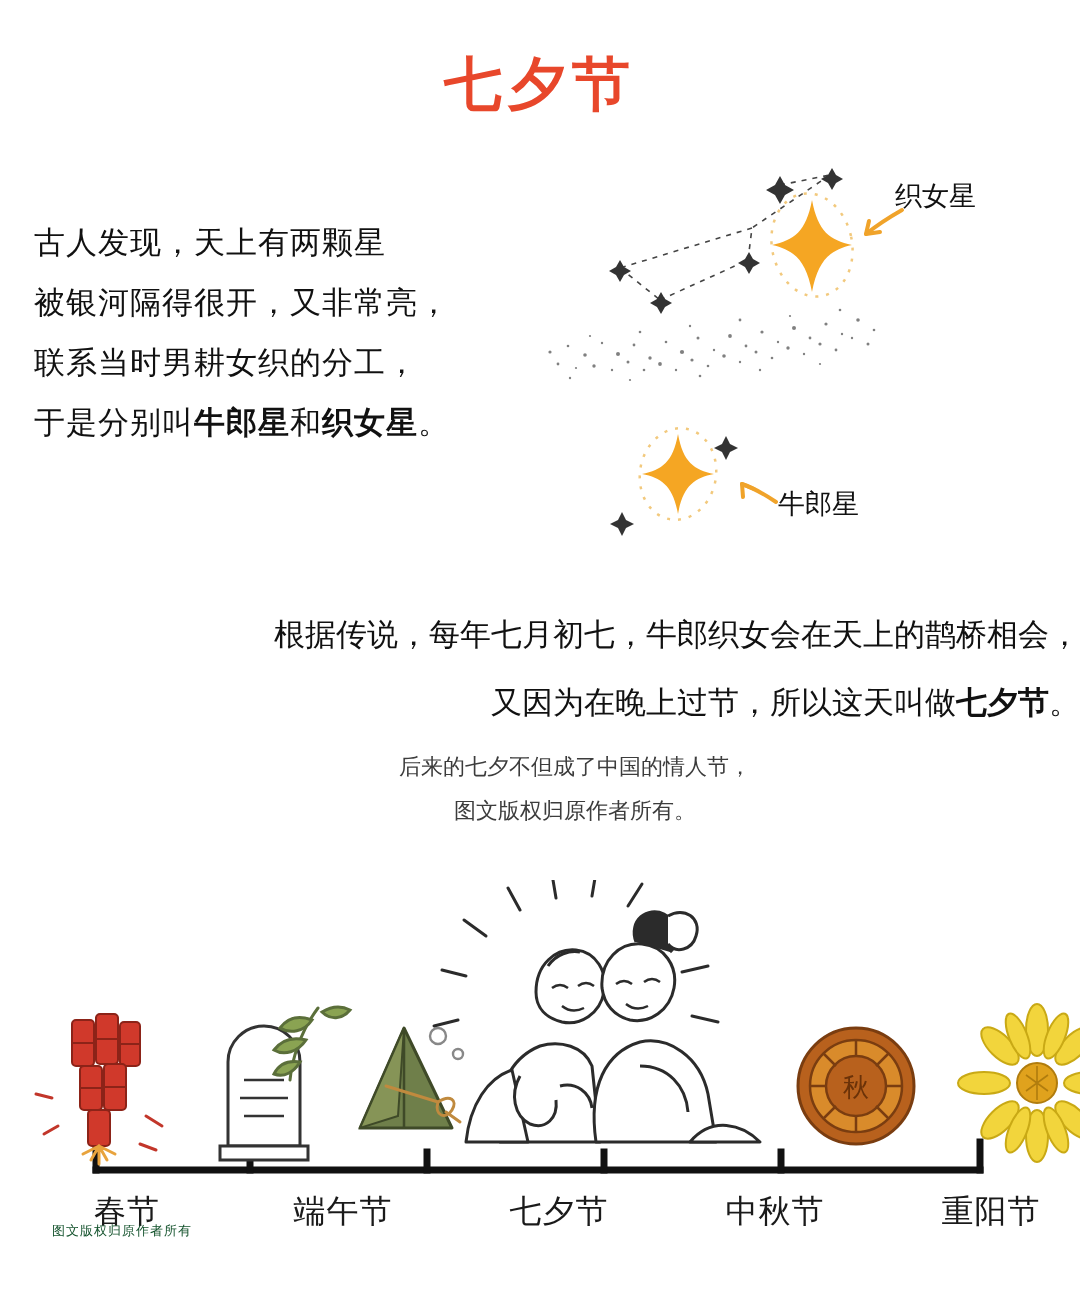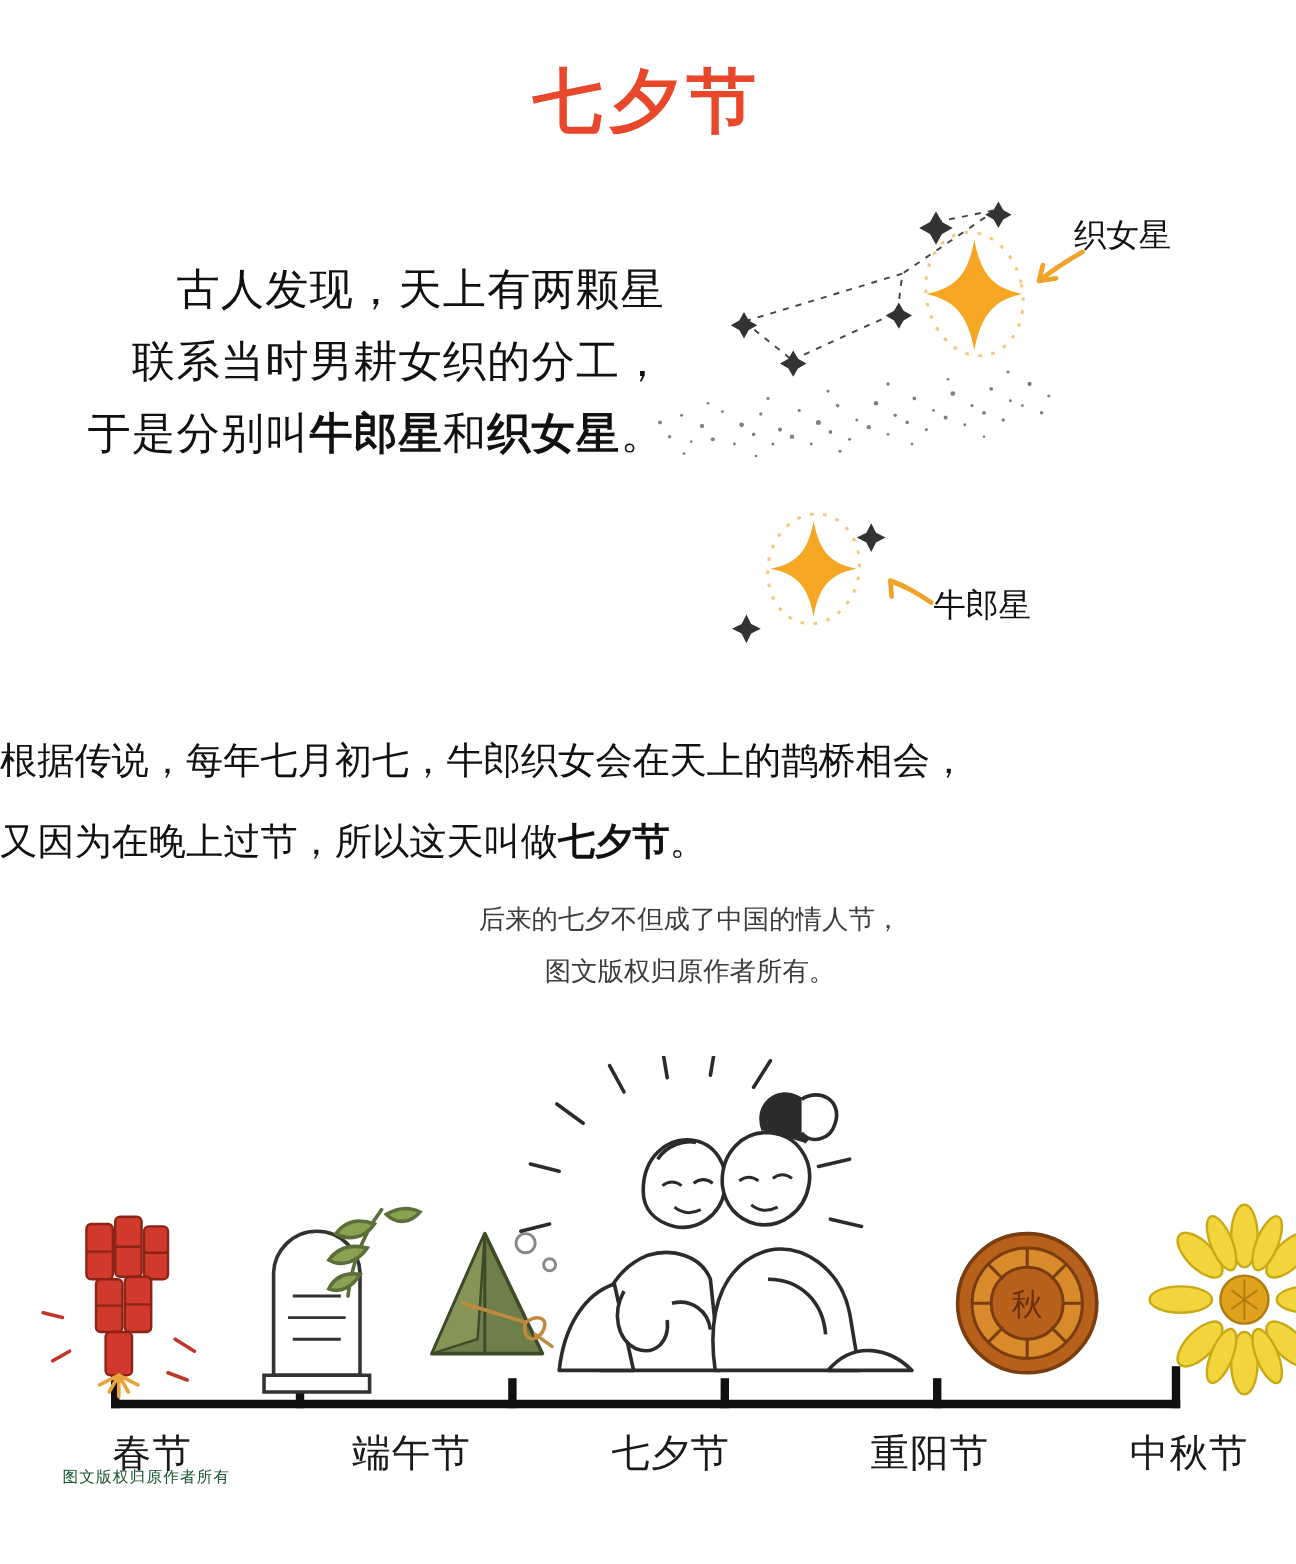--- a/index.html
+++ b/index.html
@@ -29,22 +29,22 @@
     color: #e8472b;
     font-family: "DejaVu Sans", sans-serif;
   }
 
   
   .para1 {
     position: absolute;
     top: 212px;
     left: 34px;
     width: 520px;
-    text-align: right;
-    font-size: 36px;
+    text-align: left;
+    font-size: 31px;
     line-height: 60px;
     letter-spacing: 1px;
     color: #111;
     font-family: "DejaVu Sans", sans-serif;
   }
   .para1 .line { display: block; white-space: nowrap; }
   .para1 b { font-weight: bold; }
 
   
   .stars {
@@ -72,21 +72,21 @@
     font-family: "DejaVu Sans", sans-serif;
     white-space: nowrap;
   }
 
   
   .para2 {
     position: absolute;
     top: 600px;
     left: 0;
     width: 1080px;
-    text-align: left;
+    text-align: right;
     font-size: 31px;
     line-height: 68px;
     color: #111;
     font-family: "DejaVu Sans", sans-serif;
   }
   .para2 .line { display: block; white-space: nowrap; }
   .para2 b { font-weight: bold; }
 
   
   .para3 {
@@ -137,20 +137,21 @@
     font-family: "DejaVu Sans", sans-serif;
   }
 </style>
 </head>
 <body>
 
 <div class="title">七夕节</div>
 
 <div class="para1">
   <span class="line">古人发现，天上有两颗星</span>
+  <span class="line">被银河隔得很开，又非常亮，</span>
   <span class="line">联系当时男耕女织的分工，</span>
   <span class="line"><span>于是分别叫</span><b>牛郎星</b><span>和</span><b>织女星</b><span>。</span></span>
 </div>
 
 <div class="stars">
   <svg width="550" height="430" viewBox="0 0 550 430" xmlns="http://www.w3.org/2000/svg">
 
     <g stroke="#444" stroke-width="1.6" stroke-dasharray="5 6" fill="none">
       <path d="M250 45 L300 35"></path>
       <path d="M300 35 L222 88"></path>
@@ -398,17 +399,17 @@
         <path d="M1026 195 l22 16 M1026 211 l22 -16 M1037 186 l0 34"></path>
       </g>
     </g>
   </svg>
 </div>
 
 <div class="timeline-labels">
   <div class="tl-label">春节</div>
   <div class="tl-label">端午节</div>
   <div class="tl-label">七夕节</div>
+  <div class="tl-label">中秋节</div>
   <div class="tl-label">重阳节</div>
-  <div class="tl-label">中秋节</div>
 </div>
 
 <div class="watermark">图文版权归原作者所有</div>
 
 </body></html>

